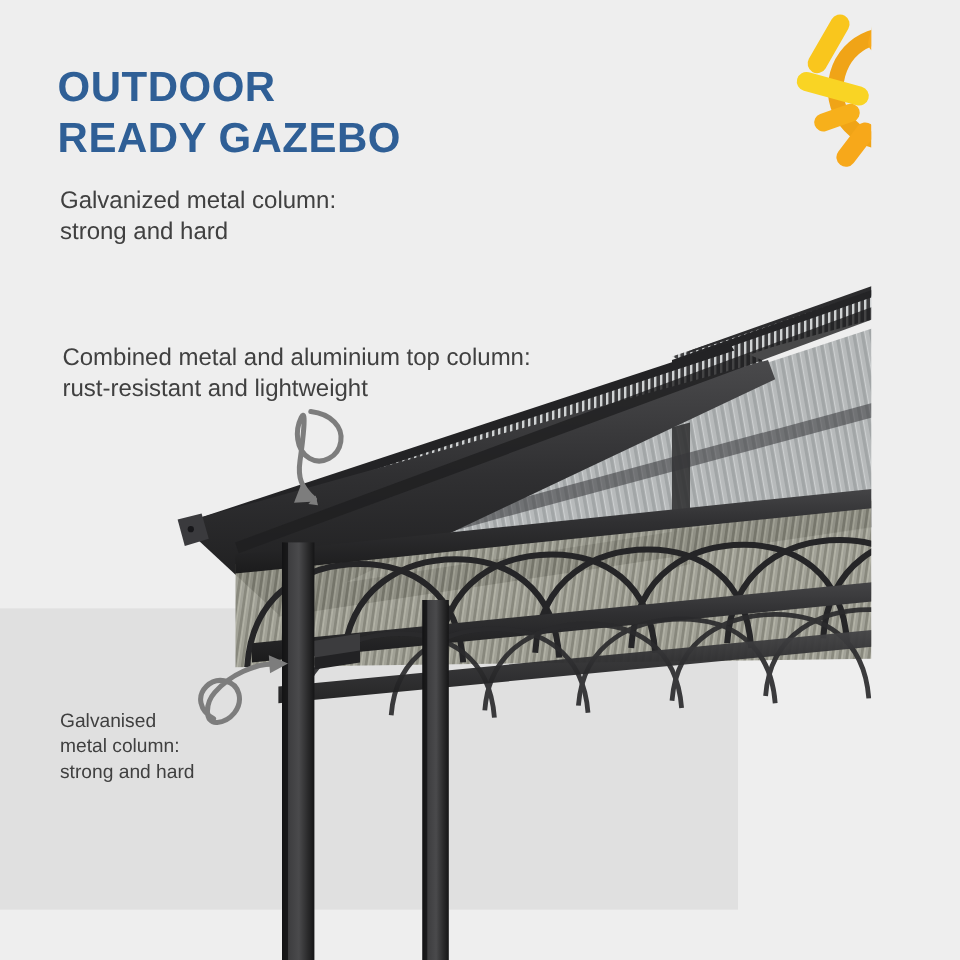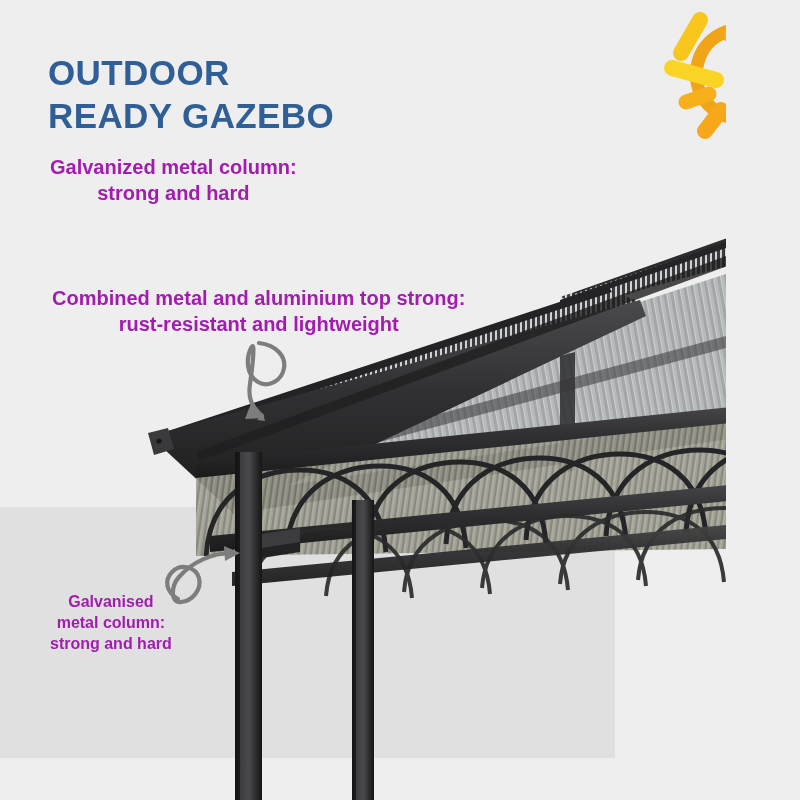--- a/index.html
+++ b/index.html
@@ -26,26 +26,25 @@
     font-size:35px;
     font-weight:bold;
     line-height:1.22;
     letter-spacing:0.4px;
     white-space:pre-line;
   }
 
   
   .note{
     position:absolute;
-    color:#a21caf;
+    color:#404040;
     font-size:19.5px;
     line-height:1.30;
     white-space:pre-line;
-    font-weight:700;
-    text-align:center;
+    font-weight:400;
   }
   #note-top{left:50px;top:154px;font-size:20px;}
   #note-mid{left:52px;top:285px;font-size:20px;}
   #note-bottom{left:50px;top:592px;font-size:16px;}
 
   
   .layer{position:absolute;left:0;top:0;width:800px;height:800px;}
 </style>
 </head>
 <body>
@@ -201,20 +200,20 @@
       <path d="M224,546 L240,553 L225,561" fill="#7d7d7d" stroke="none"></path>
     </g>
   </svg>
 
   <div class="headline">OUTDOOR
 READY GAZEBO</div>
 
   <div class="note" id="note-top">Galvanized metal column:
 strong and hard</div>
 
-  <div class="note" id="note-mid">Combined metal and aluminium top strong:
+  <div class="note" id="note-mid">Combined metal and aluminium top column:
 rust-resistant and lightweight</div>
 
   <div class="note" id="note-bottom">Galvanised
 metal column:
 strong and hard</div>
 
 </div>
 
 </body></html>

